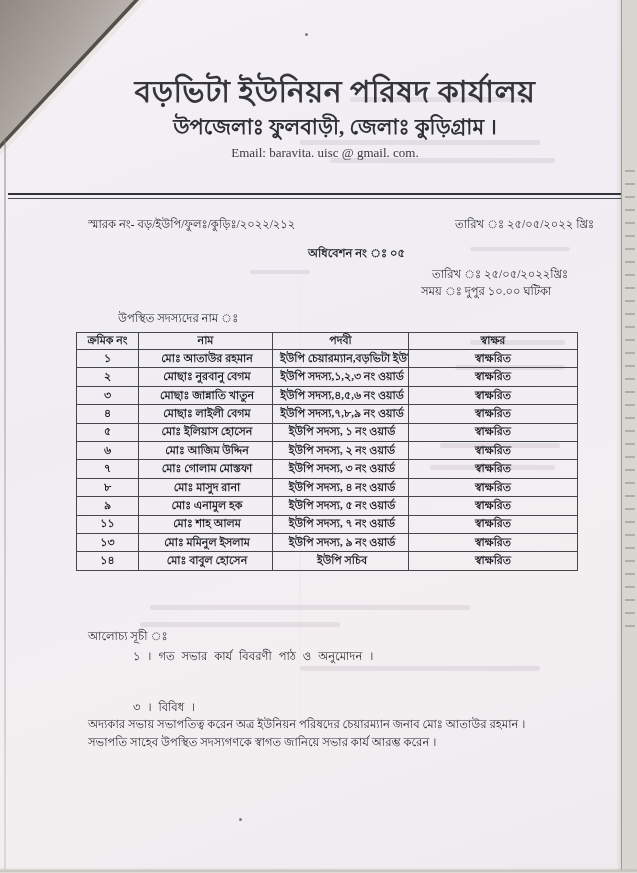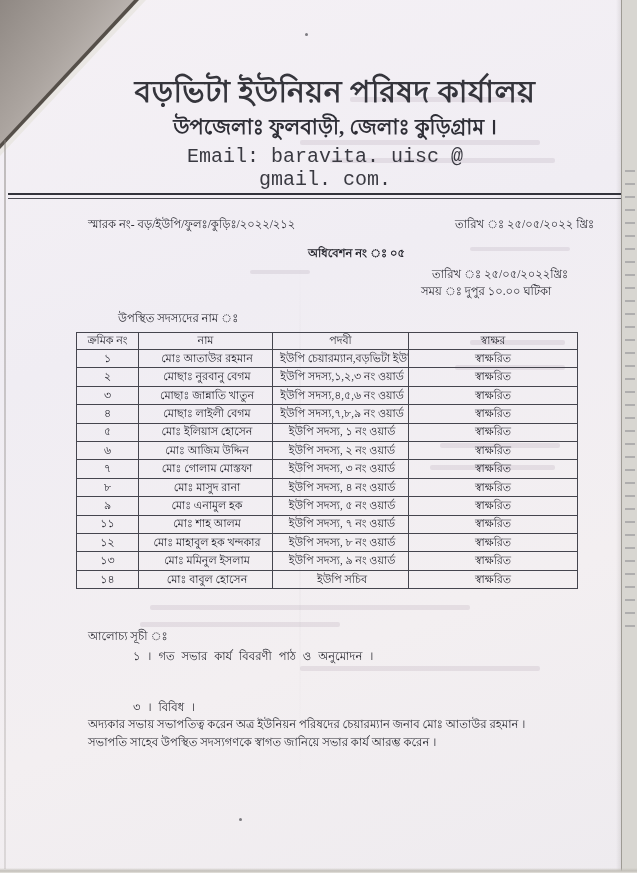--- a/index.html
+++ b/index.html
@@ -26,35 +26,35 @@
     clip-path:polygon(0 0,134px 0,0 144px);
     background:linear-gradient(125deg,#8f8883 0%,#aba49f 40%,#cfc9c6 85%,#ddd8d5 100%);}
   .left-edge{position:absolute;top:140px;left:4px;width:2px;bottom:4px;
     background:linear-gradient(to bottom,rgba(130,125,120,.45),rgba(130,125,120,.2));}
   
   .office-name{position:absolute;top:68px;left:130px;width:410px;text-align:center;
     font-size:30px;font-weight:bold;color:#35353c;letter-spacing:.5px;}
   .addr{position:absolute;top:111px;left:170px;width:330px;text-align:center;
     font-size:21px;font-weight:bold;color:#2e2e36;}
   .email{position:absolute;top:145px;left:160px;width:330px;text-align:center;
-    font-size:20px;color:#3a3a42;font-family:Liberation Mono, monospace;}
+    font-size:13px;color:#3a3a42;font-family:Liberation Serif, serif;}
   .double-rule{position:absolute;top:193px;left:8px;width:613px;height:3px;
     border-top:2.5px solid #33333b;border-bottom:1.5px solid #4a4a52;}
   
   .memo-no{position:absolute;top:216px;left:88px;font-size:11.5px;}
   .memo-date{position:absolute;top:216px;left:455px;font-size:11.5px;}
   .session-no{position:absolute;top:245px;left:308px;font-size:11.5px;font-weight:bold;}
   .mdate{position:absolute;top:266px;left:432px;font-size:11.5px;}
   .mtime{position:absolute;top:283px;left:421px;font-size:11.5px;}
   .att-title{position:absolute;top:310px;left:118px;font-size:11.5px;}
   
   table.att{position:absolute;top:332px;left:76px;width:501px;
     border-collapse:collapse;table-layout:fixed;font-size:11px;color:#1f1f28;}
   table.att th,table.att td{border:1px solid #45454e;padding:0 4px;
-    height:17.4px;line-height:1.05;overflow:hidden;white-space:nowrap;font-weight:normal;text-align:center;}
+    height:17.4px;line-height:1.05;overflow:hidden;white-space:nowrap;font-weight:bold;text-align:center;}
   table.att th{height:16px;}
   col.w0{width:62px}col.w1{width:134px}col.w2{width:136px}col.w3{width:169px}
   .ca{text-align:center}.cl{text-align:left;padding-left:7px !important;}
   
   .agenda-title{position:absolute;top:628px;left:88px;font-size:11.5px;}
   .ag-item{position:absolute;left:133px;font-size:11.5px;font-family:Liberation Mono, monospace;}
   .ag1{top:648px}.ag2{top:681px}.ag3{top:699px}
   .body-line{position:absolute;left:88px;font-size:11.5px;}
   .bl1{top:716px}.bl2{top:734px}
   
@@ -176,26 +176,20 @@
           <td class="cl">ইউপি সদস্য, ৫ নং ওয়ার্ড</td>
           <td class="ca">স্বাক্ষরিত</td>
         </tr>
         <tr>
           <td class="ca">১১</td>
           <td class="cl">মোঃ শাহ আলম</td>
           <td class="cl">ইউপি সদস্য, ৭ নং ওয়ার্ড</td>
           <td class="ca">স্বাক্ষরিত</td>
         </tr>
         <tr>
-          <td class="ca">১২</td>
-          <td class="cl">মোঃ মাহাবুল হক খন্দকার</td>
-          <td class="cl">ইউপি সদস্য, ৮ নং ওয়ার্ড</td>
-          <td class="ca">স্বাক্ষরিত</td>
-        </tr>
-        <tr>
           <td class="ca">১৩</td>
           <td class="cl">মোঃ মমিনুল ইসলাম</td>
           <td class="cl">ইউপি সদস্য, ৯ নং ওয়ার্ড</td>
           <td class="ca">স্বাক্ষরিত</td>
         </tr>
         <tr>
           <td class="ca">১৪</td>
           <td class="cl">মোঃ বাবুল হোসেন</td>
           <td class="cl">ইউপি সচিব</td>
           <td class="ca">স্বাক্ষরিত</td>

